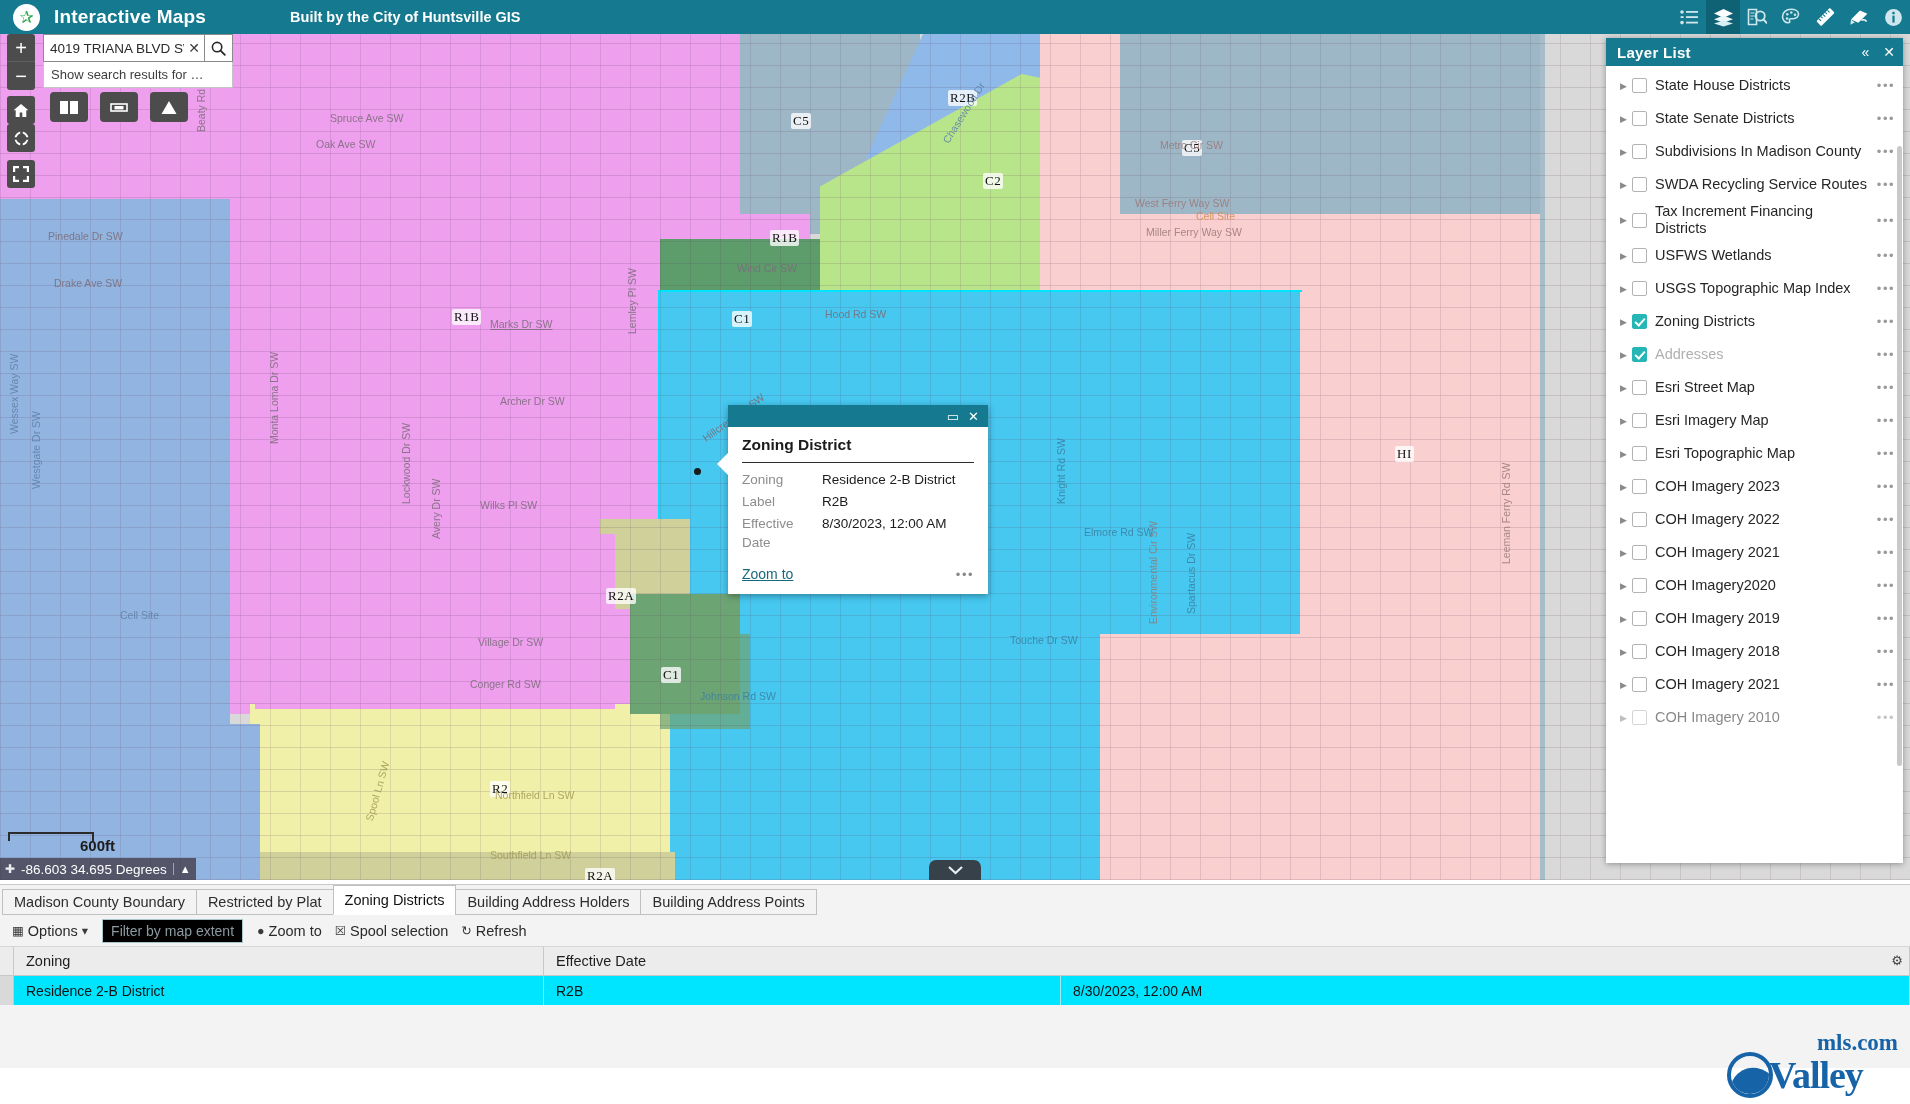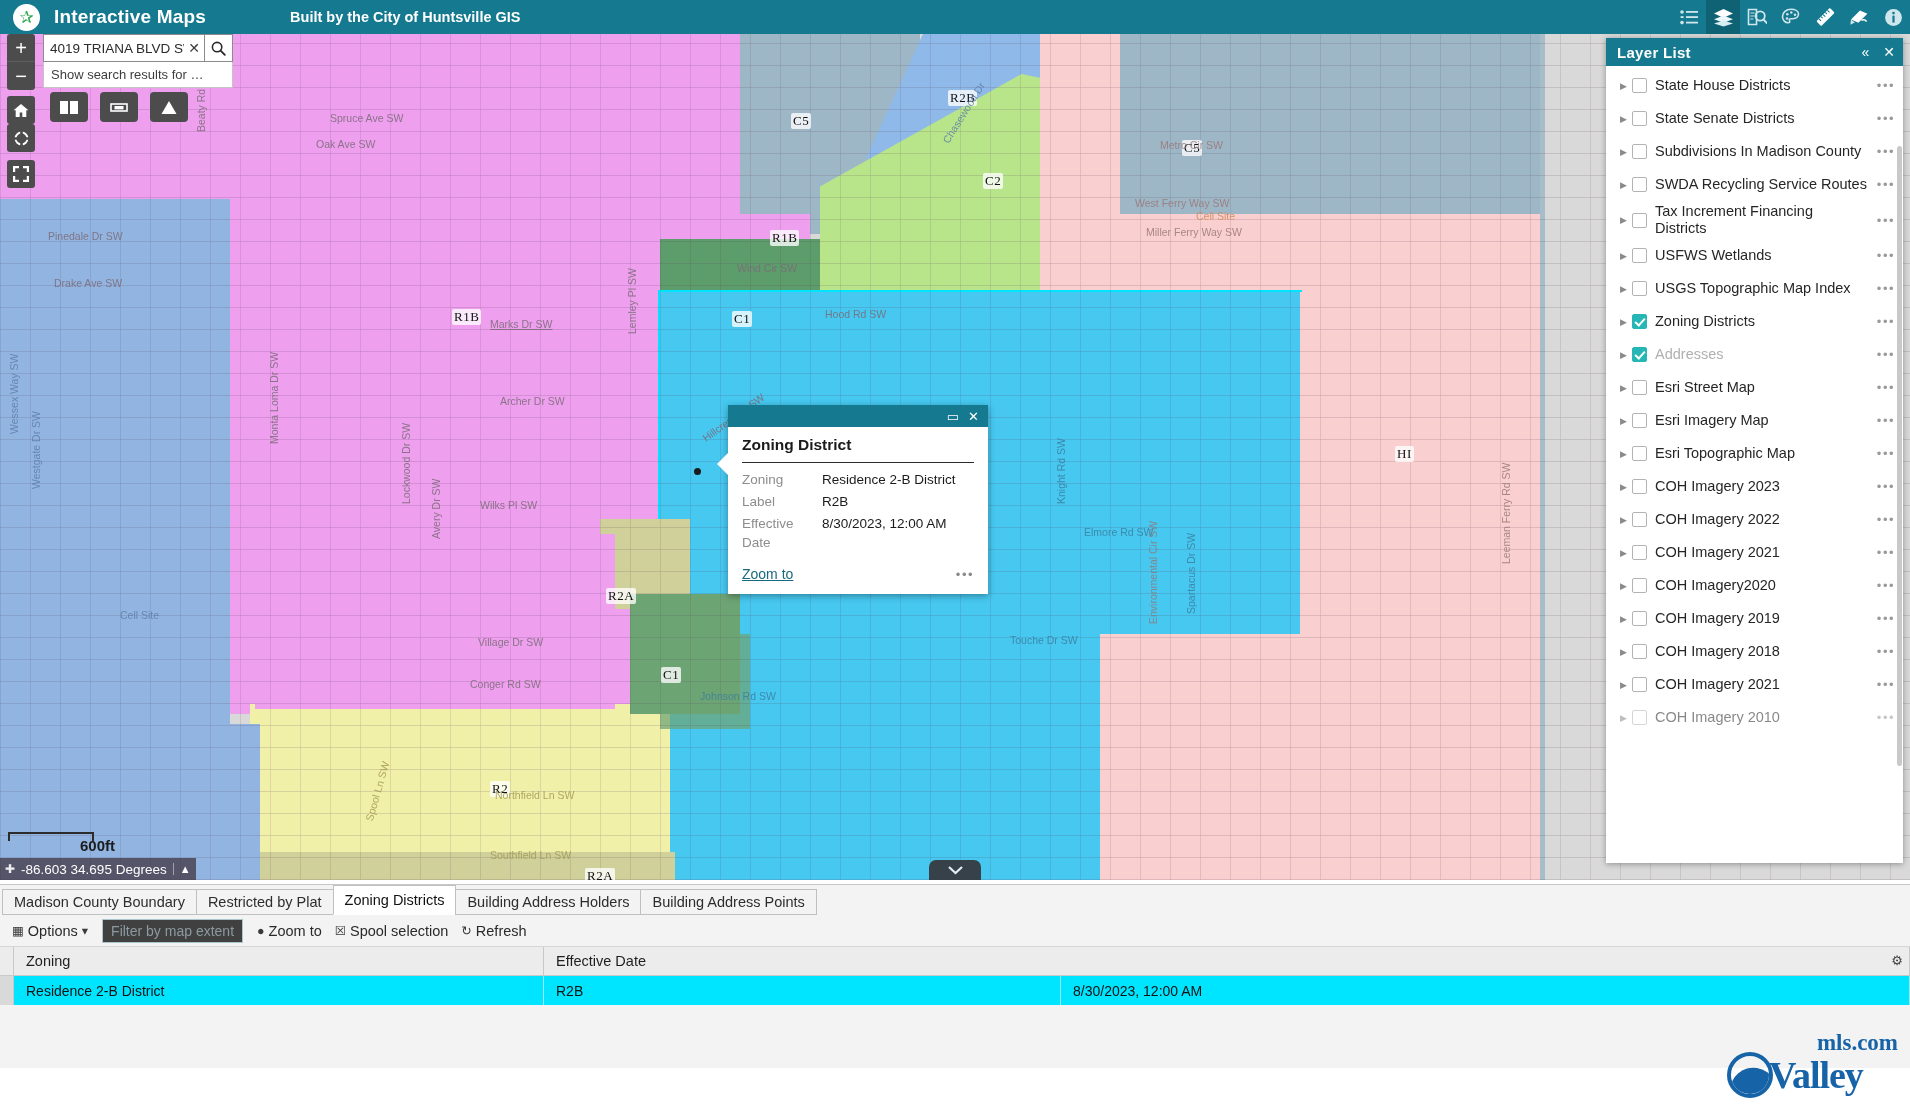--- a/index.html
+++ b/index.html
@@ -217,21 +217,21 @@
   .tbar {
     height: 32px; display: flex; align-items: center; gap: 5px;
     padding-left: 8px; background: #f3f3f3; border-bottom: 1px solid #d6d6d6;
   }
   .tbtn {
     display: flex; align-items: center; gap: 4px; font-size: 14.5px; color: #2a2a2a;
     cursor: pointer; padding: 2px 4px;
   }
   .tbtn .ico { font-size: 12.5px; color: #3a3a3a; }
   .filterbox {
-    border: 1px solid #a9c6cc; background: #404040; color: #8c9aa0; font-size: 14px;
+    border: 1px solid #a9c6cc; background: #000000; color: #8c9aa0; font-size: 14px;
     padding: 3px 8px; margin: 0 5px; cursor: pointer;
   }
   .tgrid-head {
     display: flex; height: 29px; background: #ececec; border-bottom: 1px solid #c8c8c8;
     position: relative;
   }
   .tgrid-head .cell {
     font-size: 14.5px; color: #1e1e1e; display: flex; align-items: center;
     padding-left: 12px; border-right: 1px solid #c8c8c8;
   }

